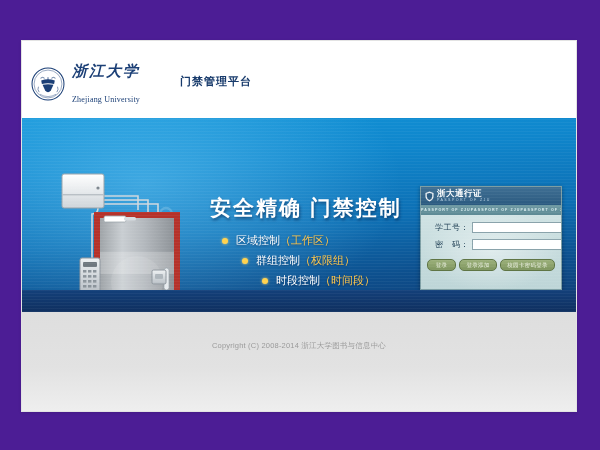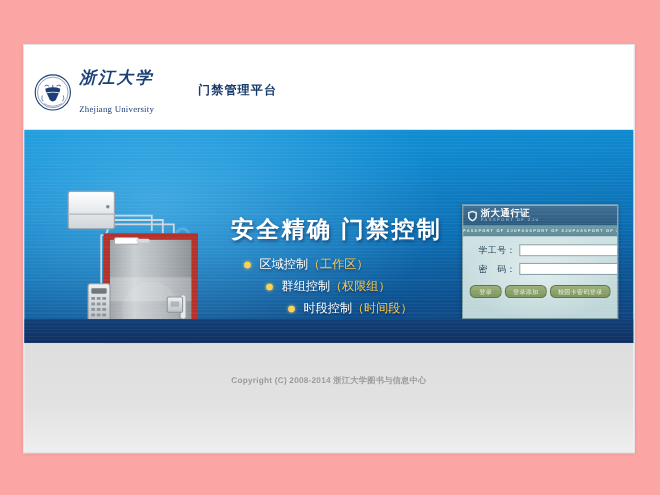--- a/index.html
+++ b/index.html
@@ -6,21 +6,21 @@
     margin: 0; padding: 0;
     width: 600px; height: 450px;
     background: #ffffff;
     font-family: "Liberation Sans", "DejaVu Sans", sans-serif;
     overflow: hidden;
   }
   .page {
     position: absolute;
     left: 0; top: 0;
     width: 600px; height: 450px;
-    background: #fca5a5;
+    background: #4c1d95;
   }
   
   .card {
     position: absolute;
     left: 21px; top: 40px;
     width: 556px; height: 372px;
     background: #ffffff;
     border: 1px solid #e3e3e3;
     box-shadow: 0 1px 3px rgba(0,0,0,0.10);
     box-sizing: border-box;
@@ -262,21 +262,20 @@
     left: 0; top: 271px;
     width: 100%; height: 101px;
     background: linear-gradient(180deg, #dedede 0%, #e2e2e2 55%, #efefef 100%);
     box-sizing: border-box;
   }
   .foot-line {
     width: 100%;
     text-align: center;
     color: #9a9a9a;
     white-space: nowrap;
-    font-weight: bold;
   }
   .foot-copyright {
     position: absolute;
     left: 0; top: 29px;
     font-size: 7.5px;
     letter-spacing: 0.2px;
   }
   .foot-browsers {
     position: absolute;
     left: 0; top: 55px;

